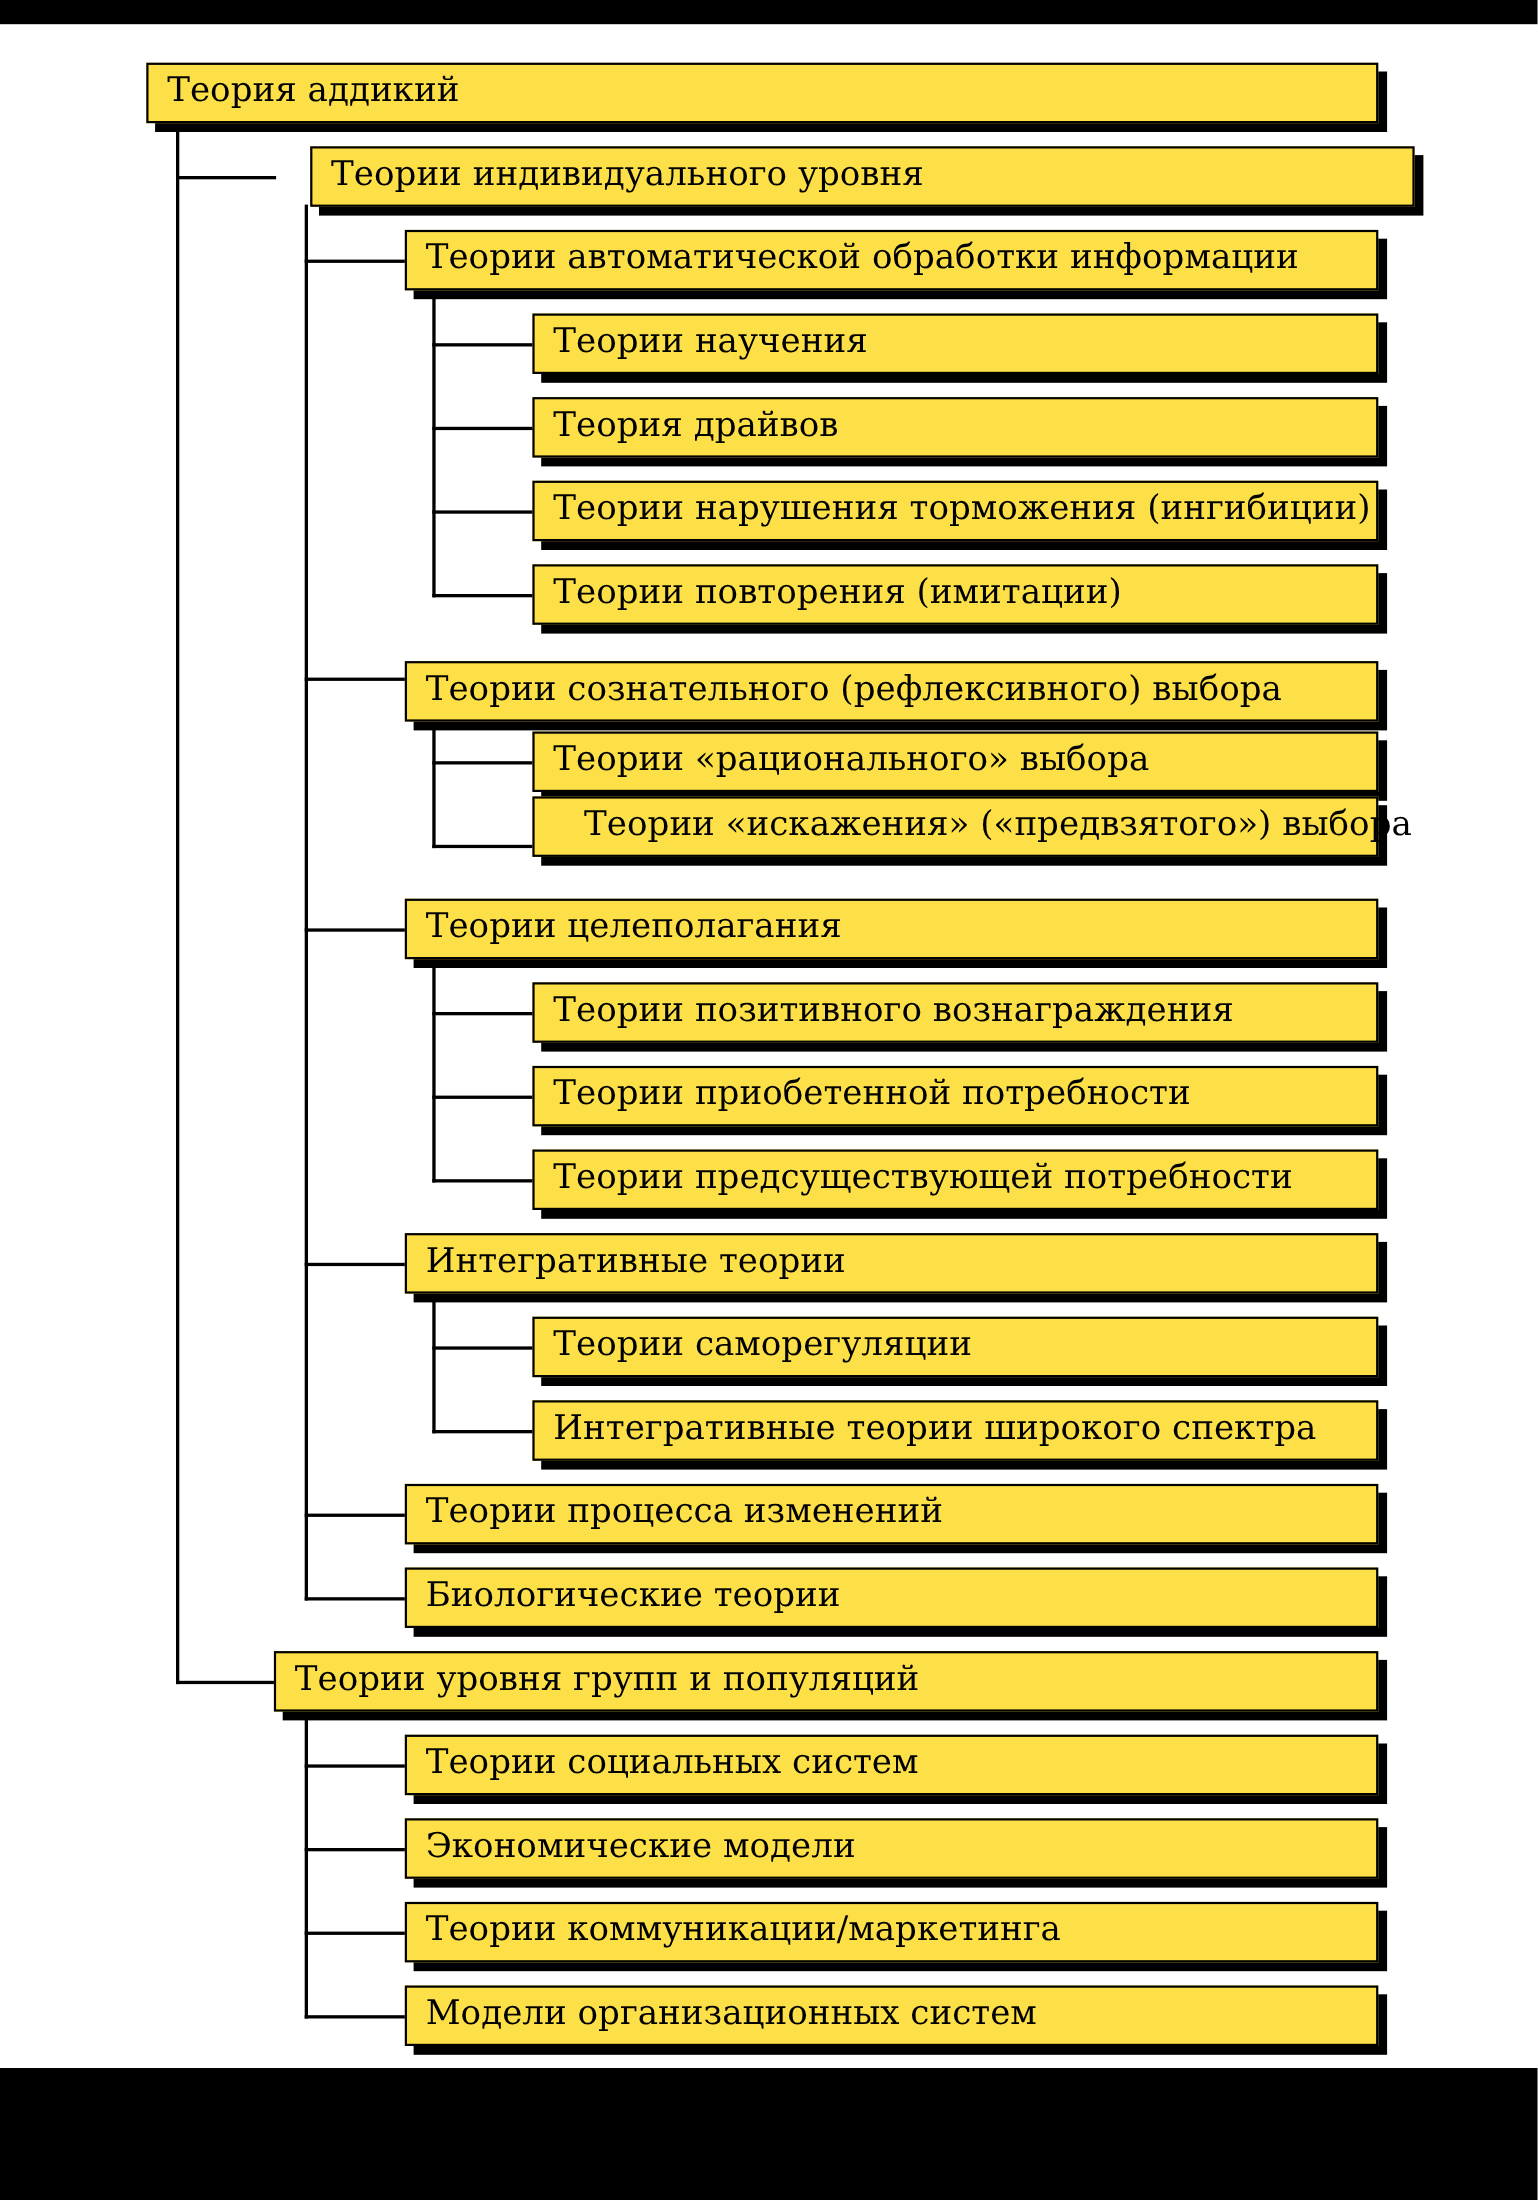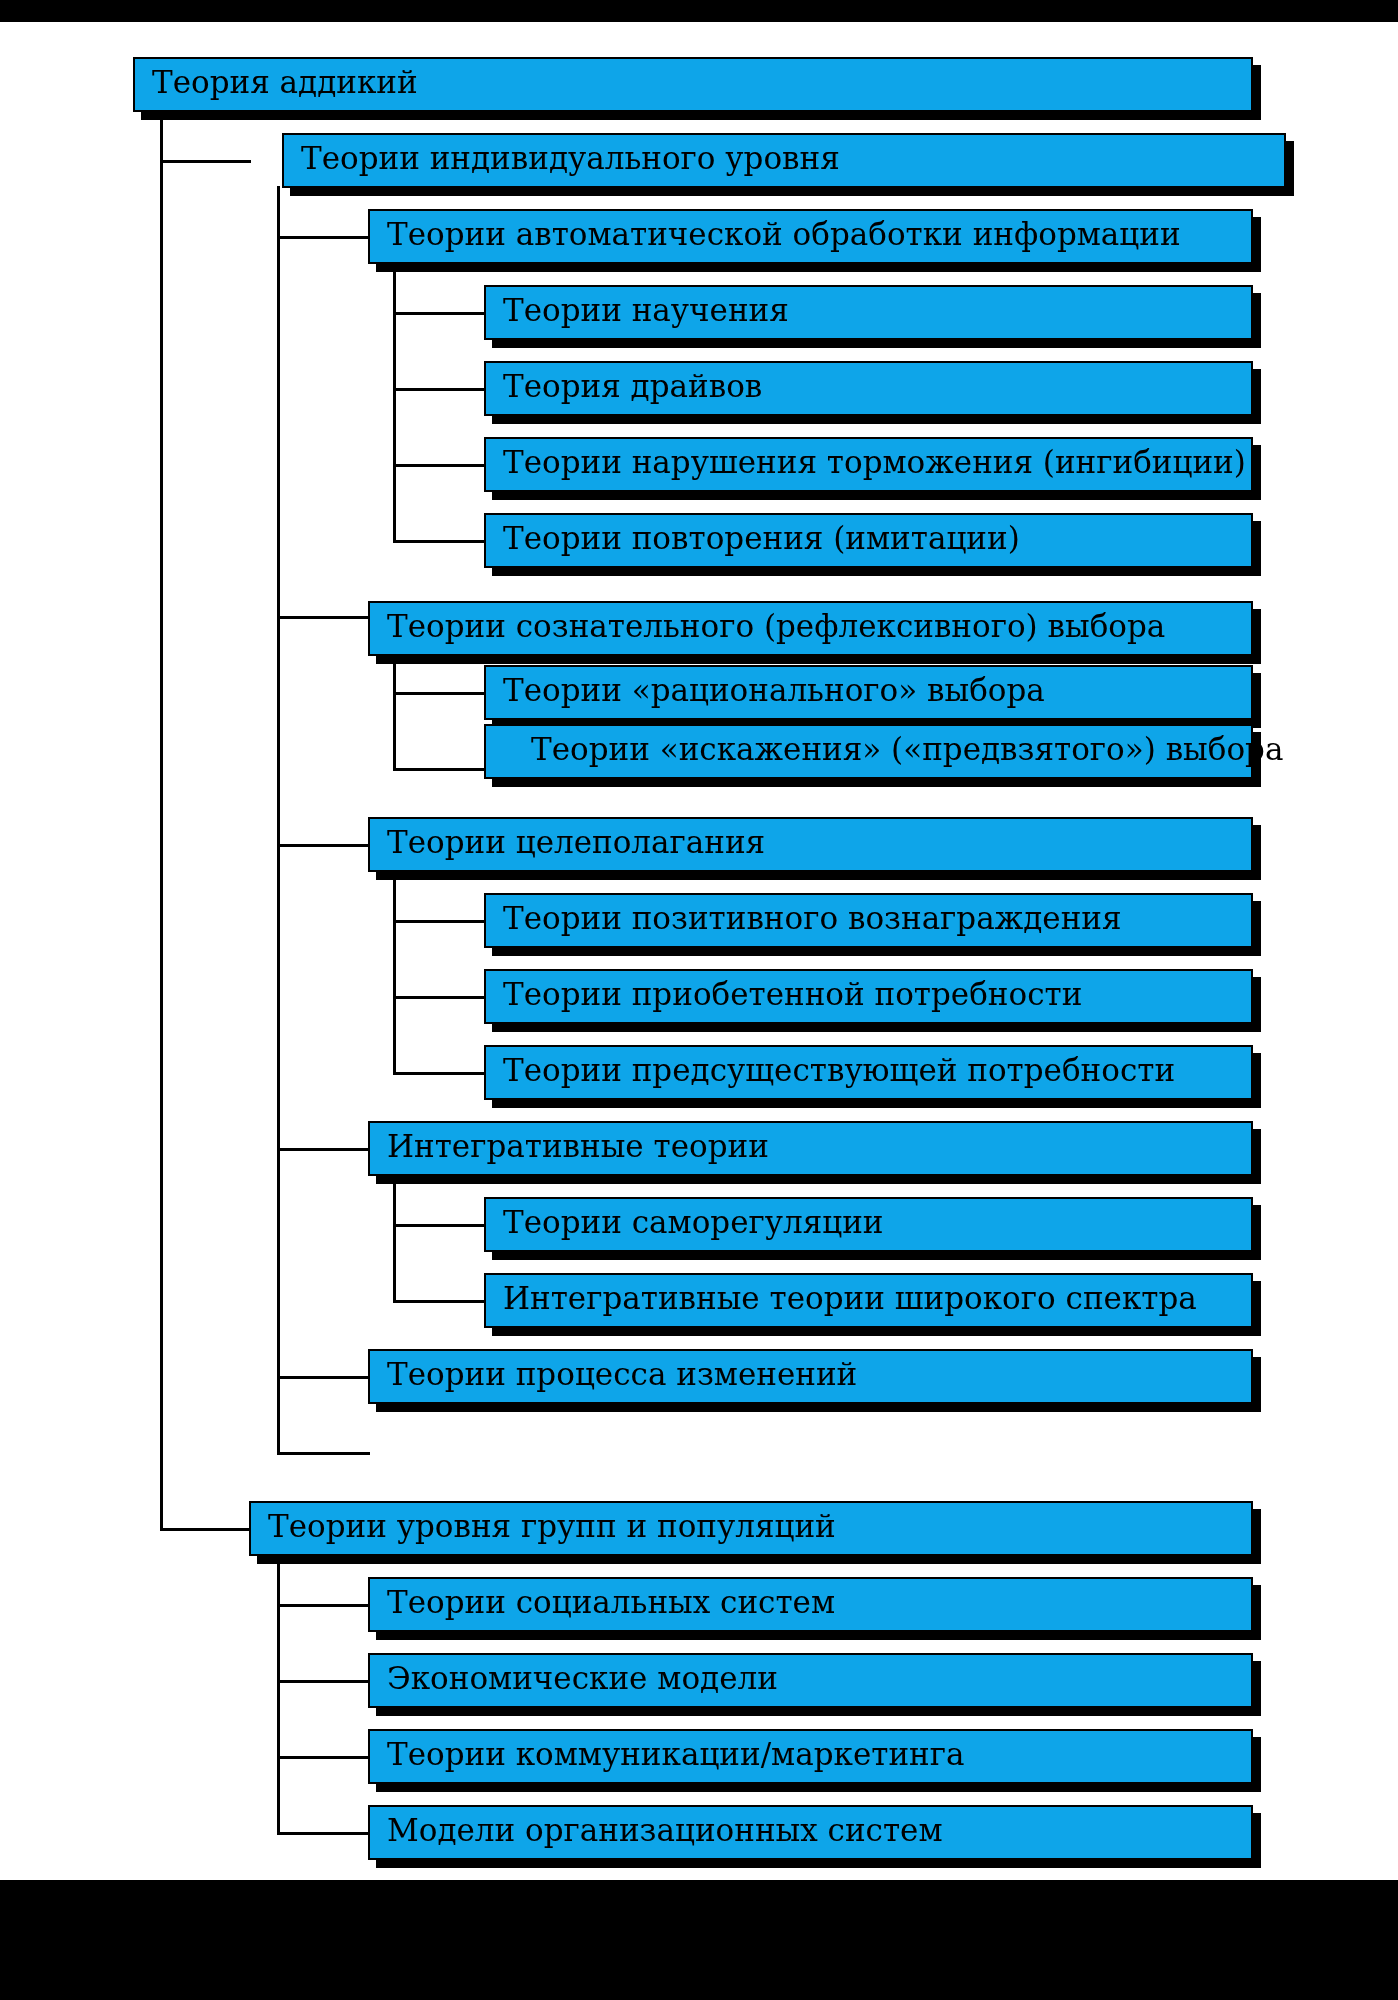--- a/index.html
+++ b/index.html
@@ -27,21 +27,21 @@
   .diagram {
     position: absolute;
     left: 0; top: 0;
     width: 1398px;
     height: 1880px;
   }
   .node {
     position: absolute;
     box-sizing: border-box;
     height: 55px;
-    background: #0ea5e9;
+    background: #fde047;
     border: 2px solid #000000;
     box-shadow: 8px 8px 0 0 #000000;
     display: flex;
     align-items: center;
     padding-left: 17px;
     z-index: 2;
   }
   .node-label {
     font-size: 31px;
     color: #000000;
@@ -110,20 +110,23 @@
   </div>
       <div class="node" style="top: 1197px; left: 484px; width: 769px;">
     <span class="node-label">Теории саморегуляции</span>
   </div>
       <div class="node" style="top: 1273px; left: 484px; width: 769px;">
     <span class="node-label">Интегративные теории широкого спектра</span>
   </div>
       <div class="node" style="top: 1349px; left: 368px; width: 885px;">
     <span class="node-label">Теории процесса изменений</span>
   </div>
+      <div class="node" style="top: 1425px; left: 368px; width: 885px;">
+    <span class="node-label">Биологические теории</span>
+  </div>
       <div class="node" style="top: 1501px; left: 249px; width: 1004px;">
     <span class="node-label">Теории уровня групп и популяций</span>
   </div>
       <div class="node" style="top: 1577px; left: 368px; width: 885px;">
     <span class="node-label">Теории социальных систем</span>
   </div>
       <div class="node" style="top: 1653px; left: 368px; width: 885px;">
     <span class="node-label">Экономические модели</span>
   </div>
       <div class="node" style="top: 1729px; left: 368px; width: 885px;">

